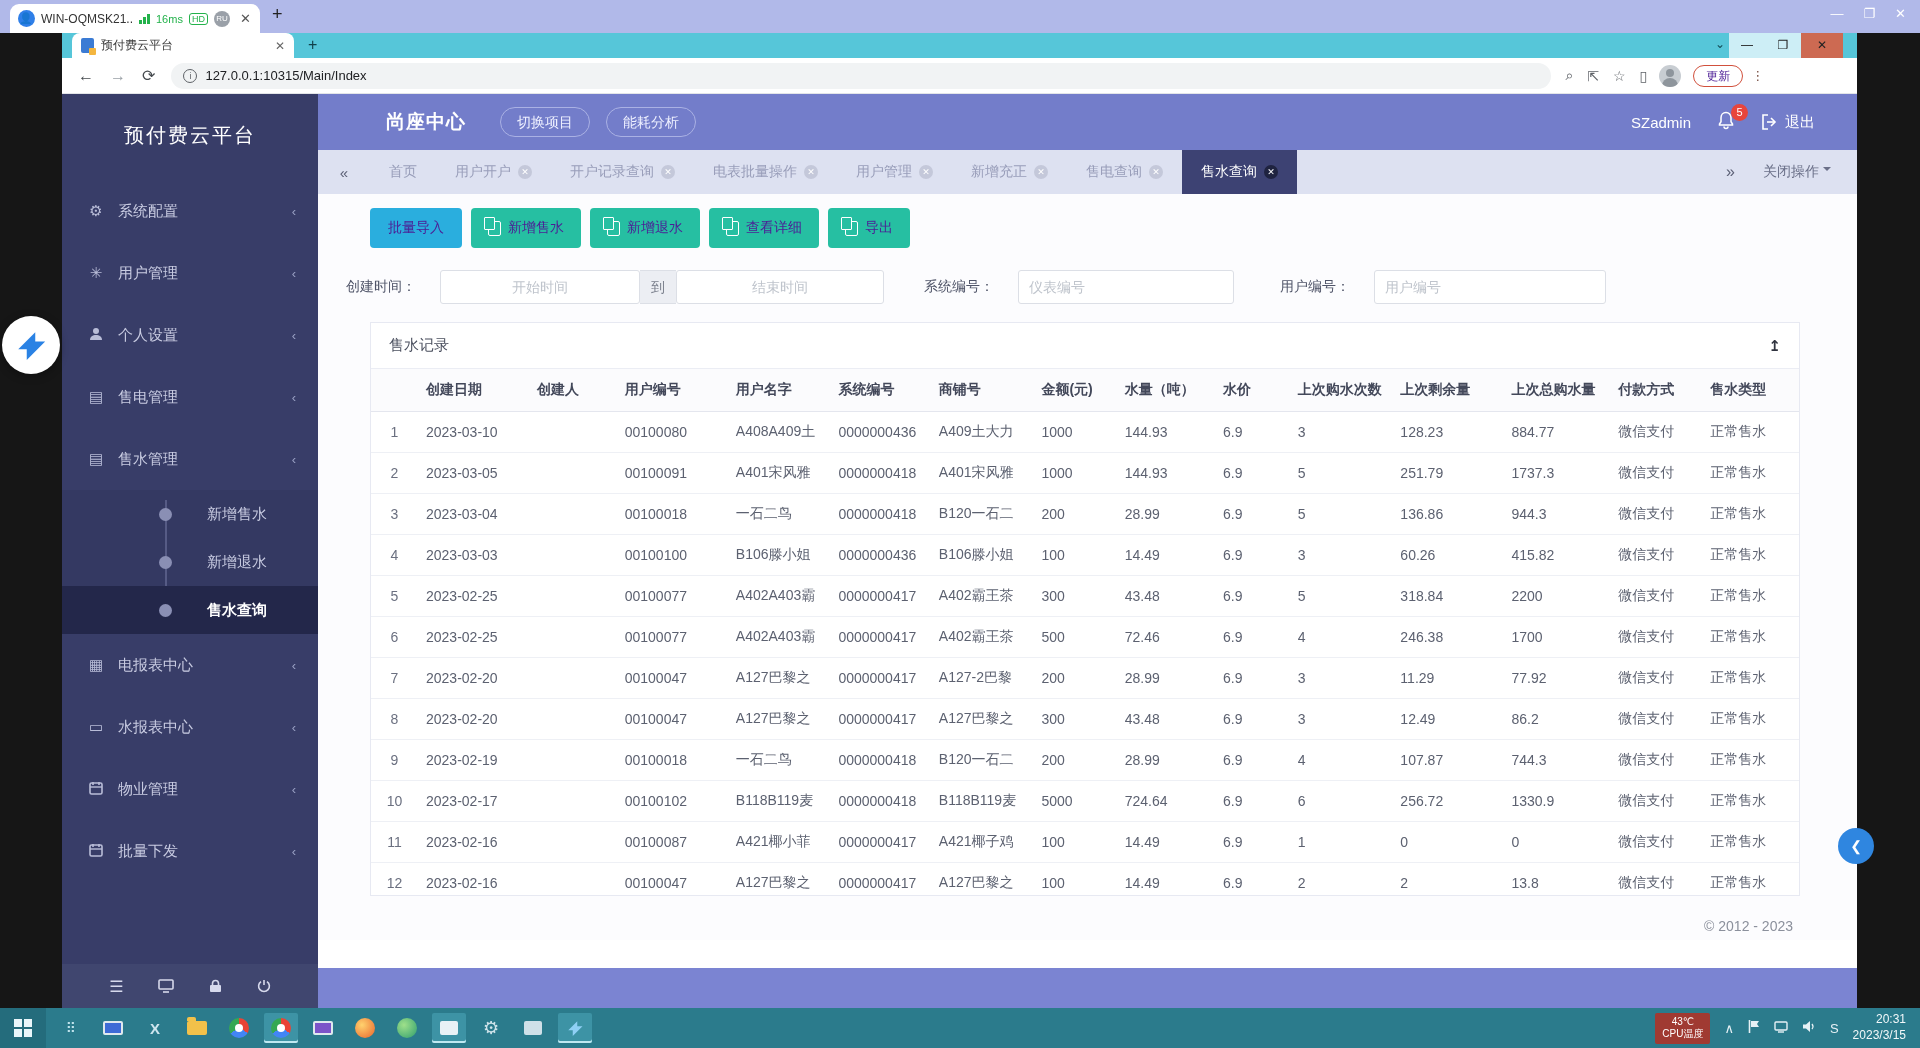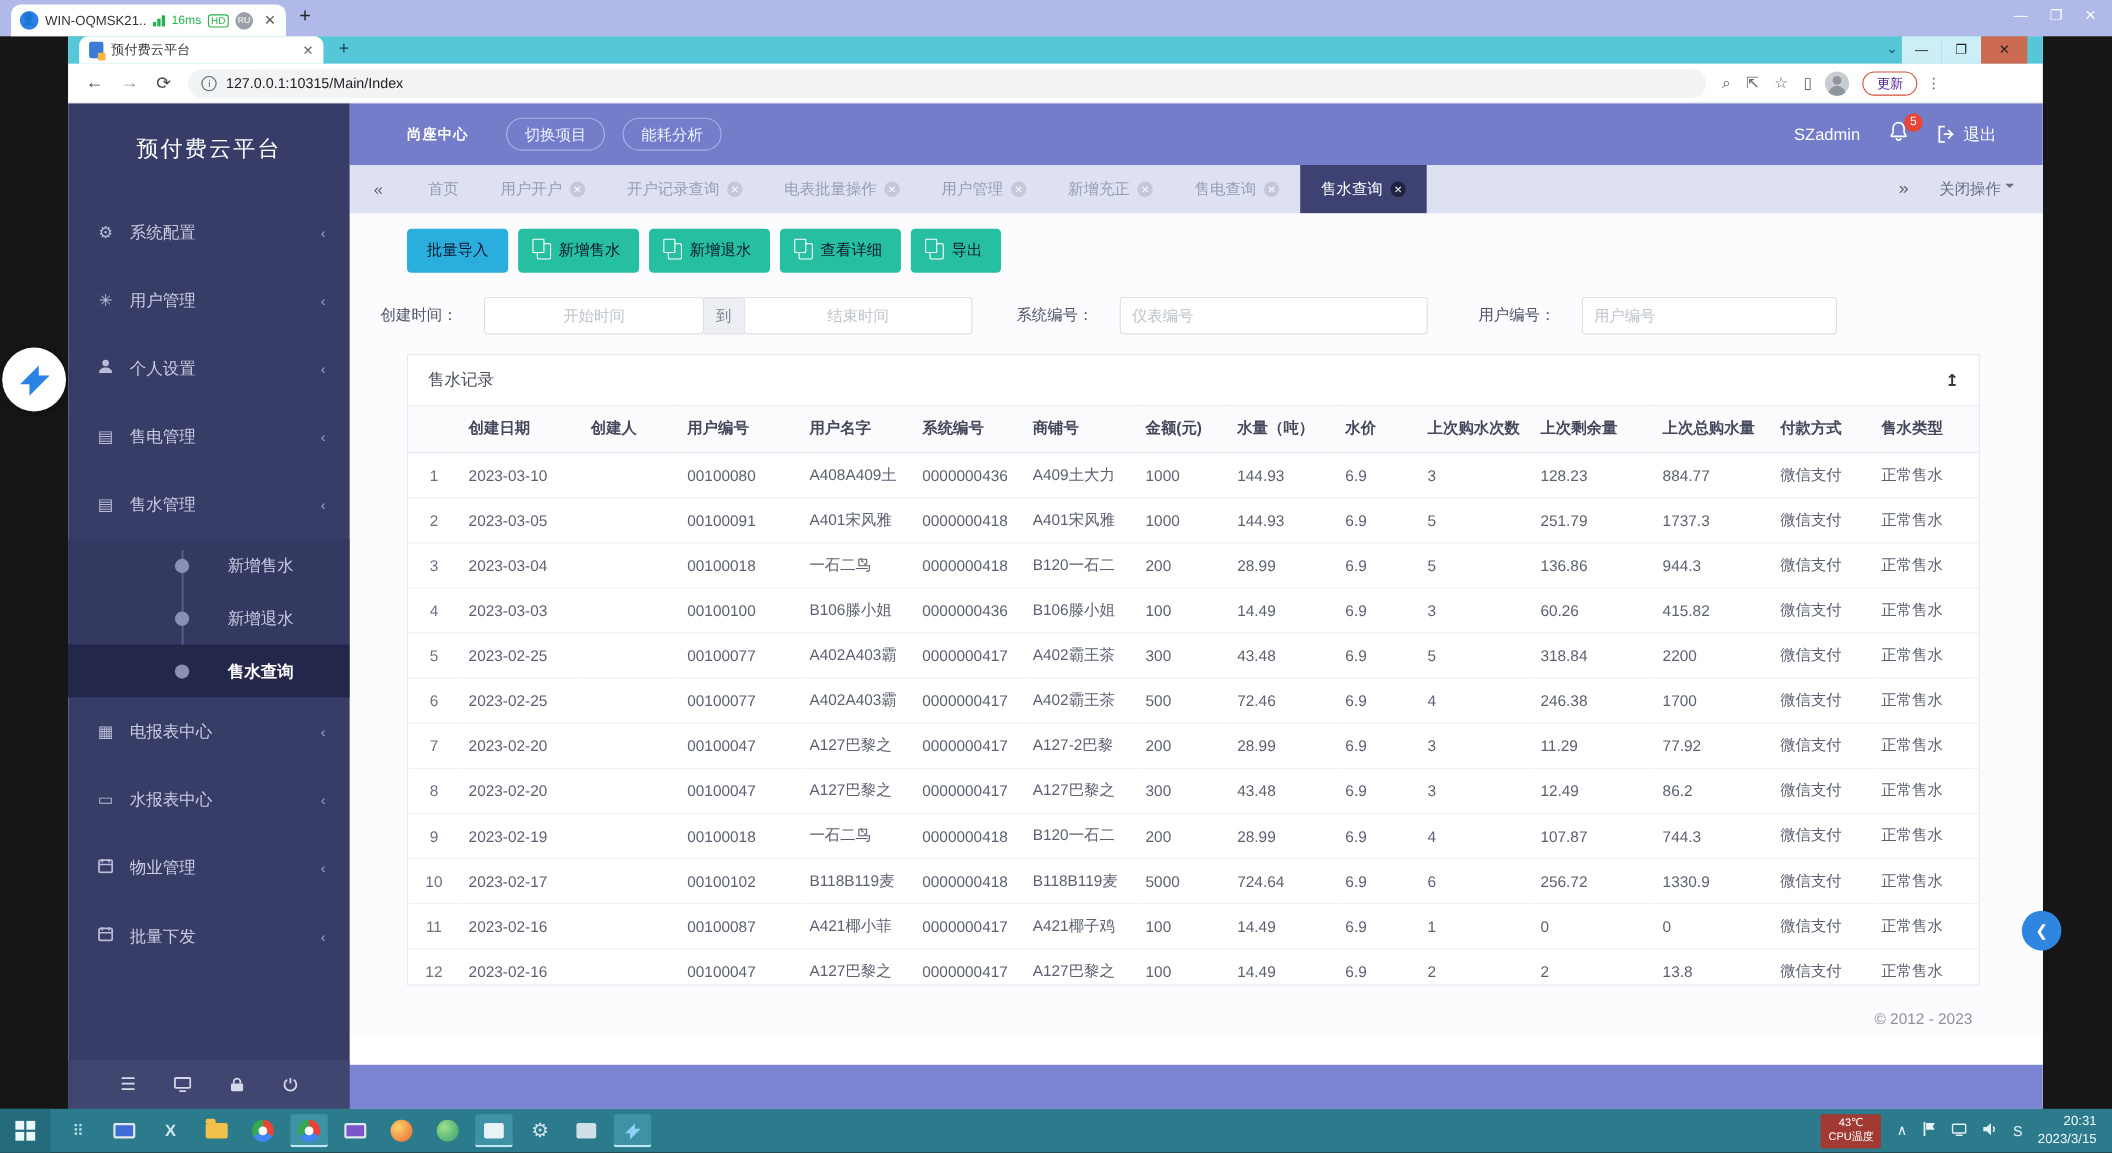--- a/index.html
+++ b/index.html
@@ -64,21 +64,21 @@
   .sb-sub:before { content:""; position:absolute; left:103px; top:10px; bottom:10px; width:2px; background:#565b85; }
   .sb-sub-item { height:48px; display:flex; align-items:center; padding-left:145px; font-size:15px; position:relative; color:#c9cce2; cursor:pointer; }
   .sb-sub-item .dot { position:absolute; left:97px; width:13px; height:13px; border-radius:50%; background:#8a8fb4; }
   .sb-sub-item.active { background:#23274a; color:#fff; font-weight:bold; }
   .sb-bottom { position:absolute; bottom:0; left:0; right:0; height:44px; background:#40466f; display:flex; align-items:center; justify-content:space-around; padding:0 30px; color:#d6d9ec; }
   .sb-bottom svg { display:block; }
 
   .right-area { position:absolute; left:256px; right:0; top:0; bottom:40px; }
 
   .app-header { position:absolute; top:0; left:0; right:0; height:56px; background:#737dca; display:flex; align-items:center; color:#fff; }
-  .brand { font-size:13px; font-weight:bold; margin-left:52px; letter-spacing:1px; }
+  .brand { font-size:19px; font-weight:bold; margin-left:68px; letter-spacing:1px; }
   .pill { margin-left:34px; height:30px; line-height:28px; padding:0 16px; border:1px solid #aab1e4; border-radius:15px; font-size:14px; color:#eef0ff; }
   .pill + .pill { margin-left:16px; }
   .hdr-right { margin-left:auto; display:flex; align-items:center; gap:26px; margin-right:42px; }
   .username { font-size:15px; }
   .bell-wrap { position:relative; }
   .badge { position:absolute; top:-7px; right:-13px; min-width:17px; height:17px; background:#e8453c; border-radius:9px; color:#fff; font-size:11px; text-align:center; line-height:17px; padding:0 4px; }
   .logout { display:flex; align-items:center; gap:7px; font-size:15px; }
 
   .tabbar { position:absolute; top:56px; left:0; right:0; height:44px; background:#dde1f1; display:flex; align-items:stretch; }
   .tab-arrow { width:52px; display:flex; align-items:center; justify-content:center; color:#5c6076; font-size:15px; }
@@ -86,21 +86,21 @@
   .tab .tclose { width:14px; height:14px; border-radius:50%; background:#c4c8da; color:#fff; font-size:9px; line-height:14px; text-align:center; }
   .tab.active { background:#3d4273; color:#fff; }
   .tab.active .tclose { background:#1f2340; }
   .tab-right { margin-left:auto; display:flex; align-items:center; gap:28px; padding-right:26px; color:#5c6076; }
   .closeops { font-size:14px; color:#6a6f88; }
   .caret-down { display:inline-block; width:0; height:0; border:4px solid transparent; border-top-color:#6a6f88; margin-left:4px; vertical-align:1px; }
 
   .content { position:absolute; top:100px; left:0; right:0; bottom:28px; background:#fcfcfe; overflow:hidden; }
 
   .btn-row { display:flex; gap:9px; margin:14px 0 0 52px; }
-  .btn { height:40px; border-radius:4px; color:#0f172a; font-size:14px; display:flex; align-items:center; justify-content:center; gap:7px; padding:0 17px; cursor:pointer; border:none; }
+  .btn { height:40px; border-radius:4px; color:#4c1d95; font-size:14px; display:flex; align-items:center; justify-content:center; gap:7px; padding:0 17px; cursor:pointer; border:none; }
   .btn-blue { background:#2aaede; width:92px; }
   .btn-green { background:#26bfa2; }
   .doc-ico { width:13px; height:15px; border:1.6px solid #fff; border-radius:2px; position:relative; }
   .doc-ico:before { content:""; position:absolute; left:-5px; top:-5px; width:9px; height:11px; border:1.6px solid #fff; border-radius:1px; background:#26bfa2; }
 
   .filters { margin:22px 0 0 28px; font-size:14px; color:#4f5468; }
   .f-row { display:flex; align-items:center; margin-bottom:18px; }
   .f-label { width:94px; text-align:left; white-space:nowrap; }
   .f-input { height:34px; border:1px solid #dcdfe6; border-radius:3px; background:#fff; color:#606266; font-size:14px; padding:0 10px; }
   .f-input::placeholder { color:#bfc4cc; }
@@ -401,21 +401,21 @@
               </button>
           </div>
 
           <div class="filters">
             <div class="f-row">
               <span class="f-label">创建时间：</span>
               <input class="f-input center-ph" style="width: 200px;" placeholder="开始时间">
               <span class="to-box">到</span>
               <input class="f-input center-ph" style="width: 208px;" placeholder="结束时间">
               <span class="f-label" style="margin-left:40px">系统编号：</span>
-              <input class="f-input" style="width: 280px;" placeholder="仪表编号">
+              <input class="f-input" style="width: 216px;" placeholder="仪表编号">
               <span class="f-label" style="margin-left:46px">用户编号：</span>
               <input class="f-input" style="width: 232px;" placeholder="用户编号">
             </div>
           </div>
 
           <div class="panel">
             <div class="panel-head">
               <span>售水记录</span>
               <span class="panel-collapse">↥</span>
             </div>

